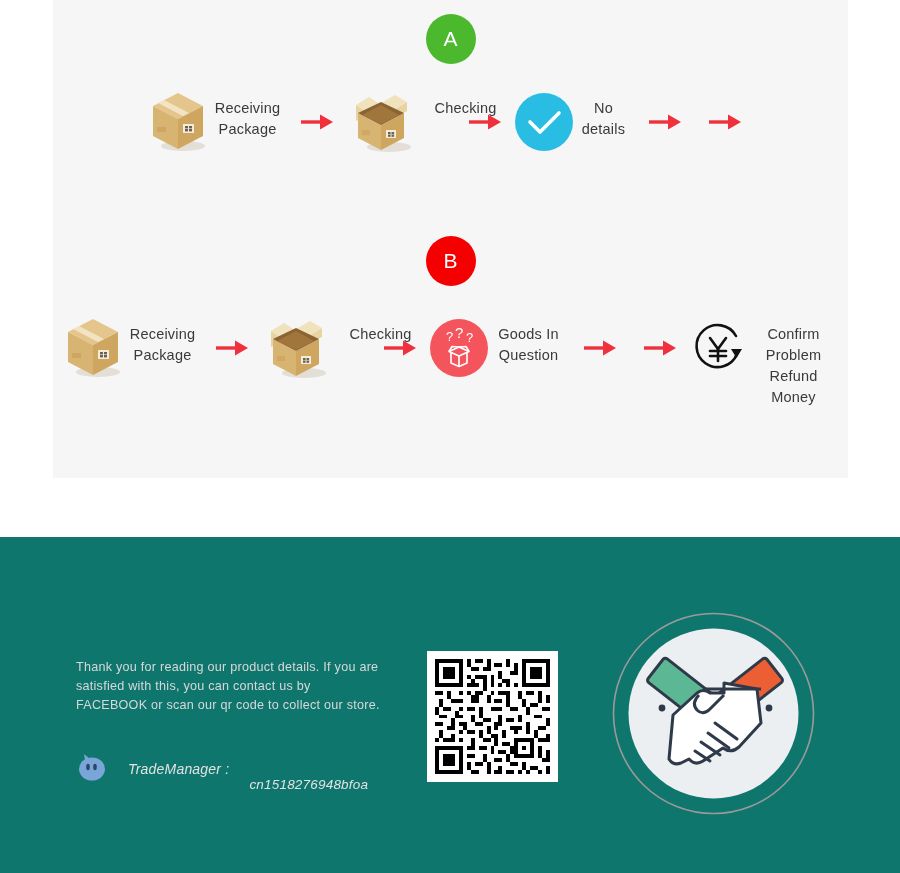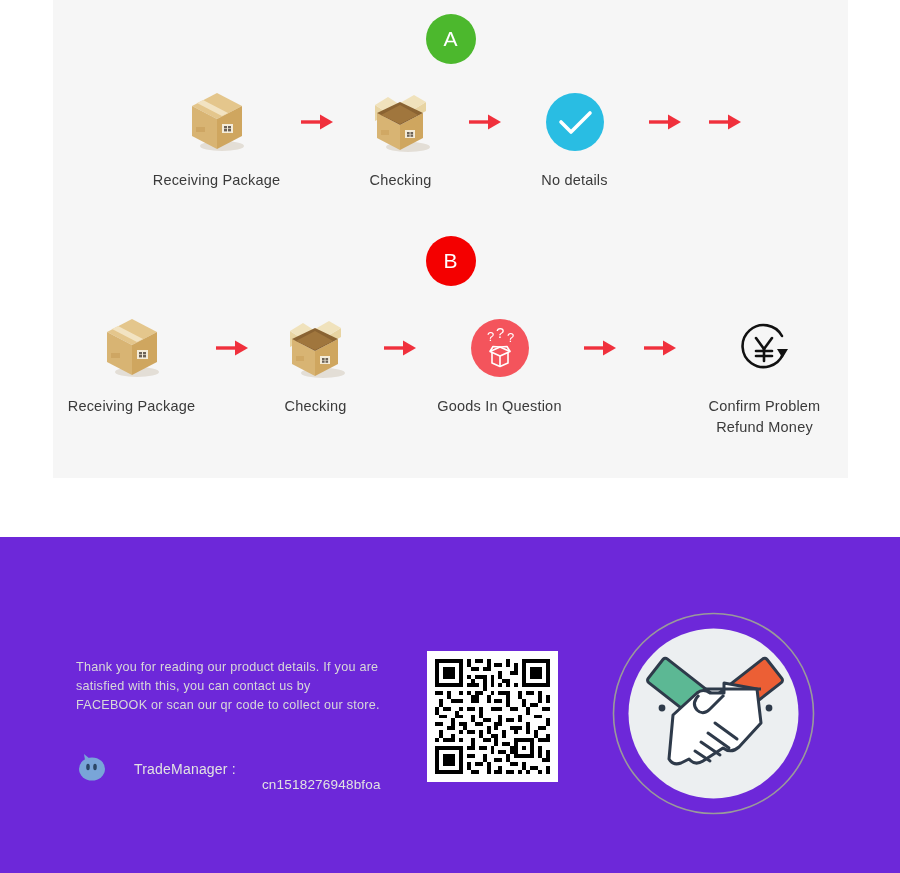--- a/index.html
+++ b/index.html
@@ -52,22 +52,21 @@
     width: 100%;
     display: flex;
     align-items: flex-start;
     justify-content: center;
   }
   .steps-a { top: 86px; }
   .steps-b { top: 312px; }
 
   .step {
     display: flex;
-    flex-direction: column;
-    align-items: center;
+    align-items: flex-start;
   }
   .step-icon {
     height: 72px;
     display: flex;
     align-items: center;
     justify-content: center;
   }
   .step-label {
     margin-top: 12px;
     font-size: 14.5px;
@@ -81,37 +80,37 @@
 
   .arrow {
     height: 72px;
     display: flex;
     align-items: center;
     justify-content: center;
   }
 
   
   .w-recv  { width: 140px; }
-  .w-check { width: 108px; }
+  .w-check { width: 108px; gap: 18px; }
   .w-mid   { width: 120px; }
   .w-sign  { width: 120px; }
   .w-last  { width: 145px; }
   .w-arrow { width: 60px; }
   .w-mid-b { width: 140px; }
   .w-vid   { width: 110px; }
   .w-last-b{ width: 150px; }
 
   
   .footer {
     position: absolute;
     left: 0;
     top: 537px;
     width: 900px;
     height: 336px;
-    background: #6d28d9;
+    background: #0f766e;
   }
 
   .footer-inner {
     position: relative;
     width: 100%;
     height: 100%;
   }
 
   .footer-text {
     position: absolute;
@@ -123,21 +122,22 @@
     line-height: 1.52;
     letter-spacing: .25px;
     font-family: "Liberation Sans", sans-serif;
   }
   .tm-line {
     position: absolute;
     left: 76px;
     top: 208px;
     display: flex;
     align-items: center;
-    gap: 26px;
+    gap: 20px;
+    font-style: italic;
   }
   .tm-label {
     color: #e2e2e2;
     font-size: 14px;
     letter-spacing: .2px;
     font-family: "Liberation Sans", sans-serif;
   }
   .tm-id {
     color: #e2e2e2;
     font-size: 13.5px;

